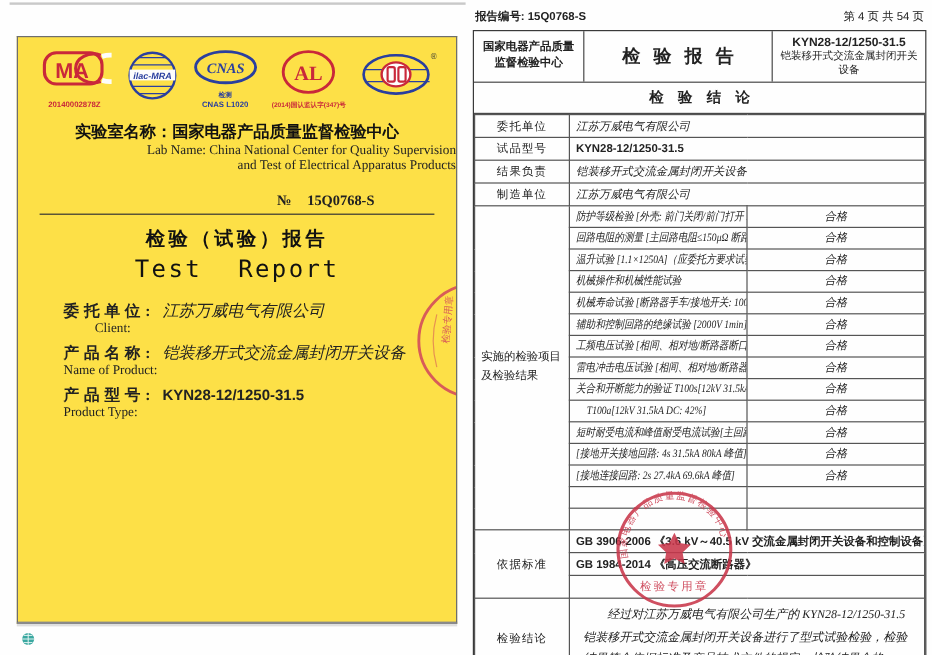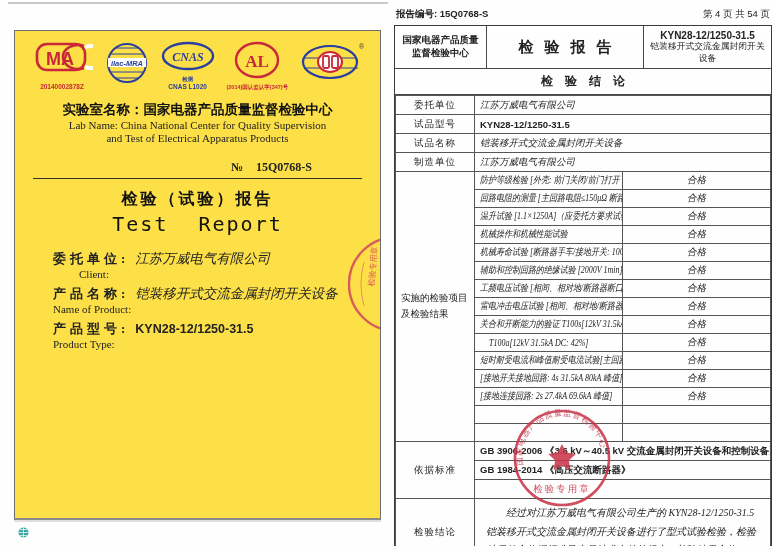--- a/index.html
+++ b/index.html
@@ -10,21 +10,21 @@
   
   .page-left{position:absolute;left:14px;top:30px;width:365px;height:487px;background:#fde047;
     border:1.5px solid #6e6e6e;border-bottom:2.5px solid #8a8a8a;box-shadow:0 2px 0 rgba(0,0,0,.12);
     overflow:hidden;}
   .logos{display:flex;justify-content:space-between;align-items:flex-start;padding:10px 16px 0 16px;height:56px;}
   .logo{text-align:center;}
   .logo .sub{font-size:6.5px;line-height:8px;font-weight:bold;color:#c9283a;white-space:nowrap;}
   .logo .sub.blue{color:#2a3f9f;}
   .labrow{margin-top:4px;text-align:center;font-weight:bold;font-size:13.5px;color:#111;
     font-family:Liberation Serif, serif;}
-  .laben{font-family:"Liberation Serif",serif;font-size:11px;line-height:13px;text-align:center;color:#222;}
+  .laben{font-family:"Liberation Serif",serif;font-size:11px;line-height:13px;text-align:right;color:#222;}
   .no-row{margin-top:15px;padding-right:68px;text-align:right;font-family:"Liberation Serif",serif;
     font-weight:bold;font-size:12px;}
   .no-row .num{margin-left:10px;}
   .hr{margin:3px 18px 0 18px;border-top:1.6px solid #333;}
   .title-cn{margin-top:10px;text-align:center;font-size:16px;font-weight:bold;letter-spacing:3px;color:#111;}
   .title-en{margin-top:2px;text-align:center;font-family:"DejaVu Sans Mono",monospace;font-size:20px;
     letter-spacing:2px;word-spacing:16px;color:#111;}
   .fields{margin-top:14px;padding-left:38px;}
   .field{margin-bottom:4px;}
   .f-line1{font-size:13px;height:18px;white-space:nowrap;}
@@ -194,21 +194,21 @@
         <tbody>
             <tr class="inforow">
           <td class="lblc">委托单位</td>
           <td class="valc" colspan="2">江苏万威电气有限公司</td>
         </tr>
         <tr class="inforow">
           <td class="lblc">试品型号</td>
           <td class="valc model" colspan="2">KYN28-12/1250-31.5</td>
         </tr>
         <tr class="inforow">
-          <td class="lblc">试品名称</td>
+          <td class="lblc">结果负责</td>
           <td class="valc" colspan="2">铠装移开式交流金属封闭开关设备</td>
         </tr>
         <tr class="inforow">
           <td class="lblc">制造单位</td>
           <td class="valc" colspan="2">江苏万威电气有限公司</td>
         </tr>
 
         <tr class="trow">
           <td class="vertlbl" rowspan="15">实施的检验项目及检验结果</td>
           <td class="ttext"><span class="squeeze">防护等级检验 [外壳: 前门关闭/前门打开 IP4X/IP2X  隔室之间: IP2X]</span></td>

